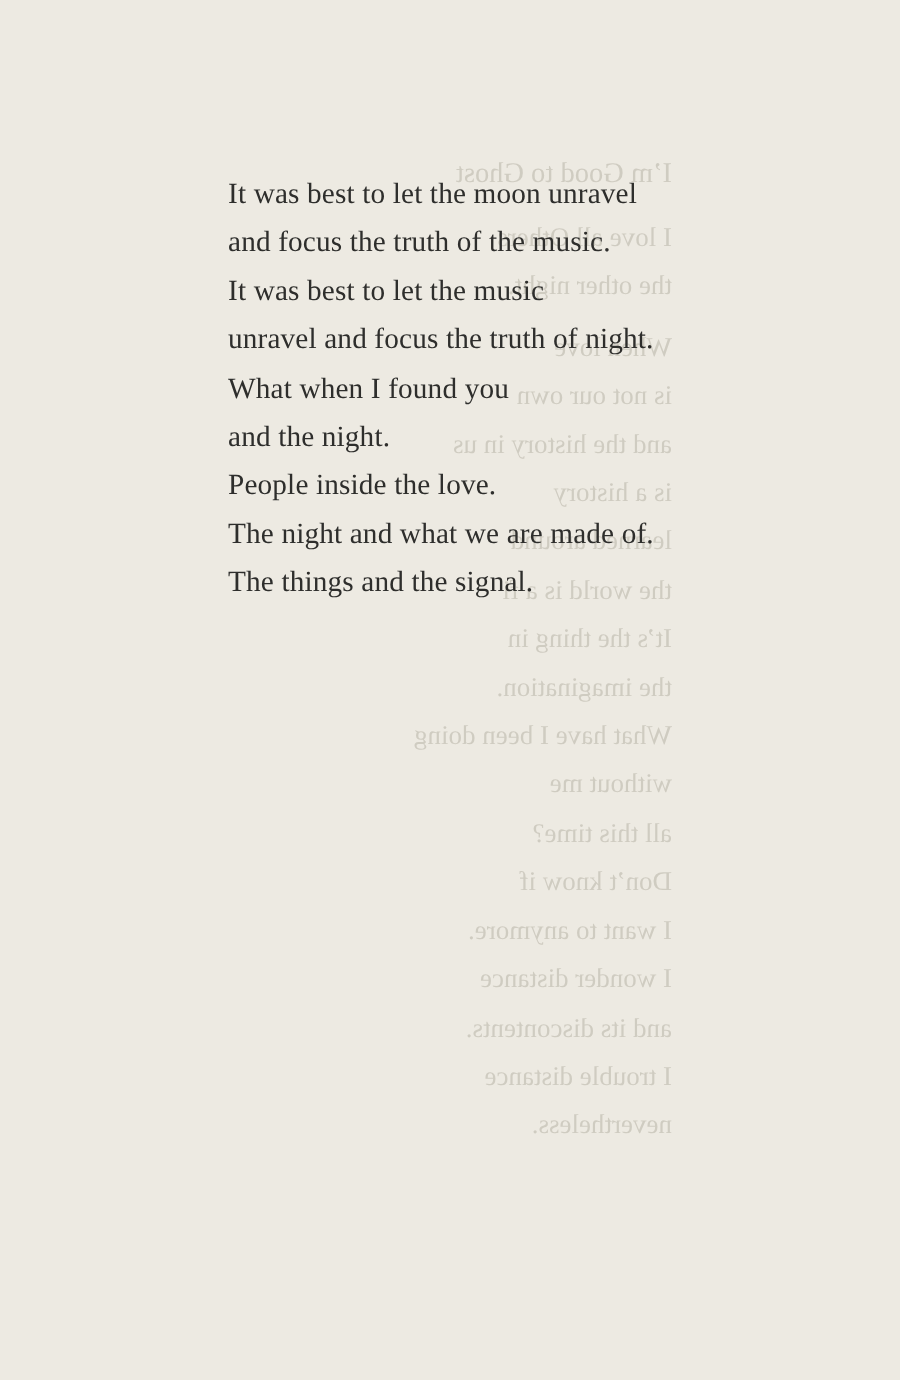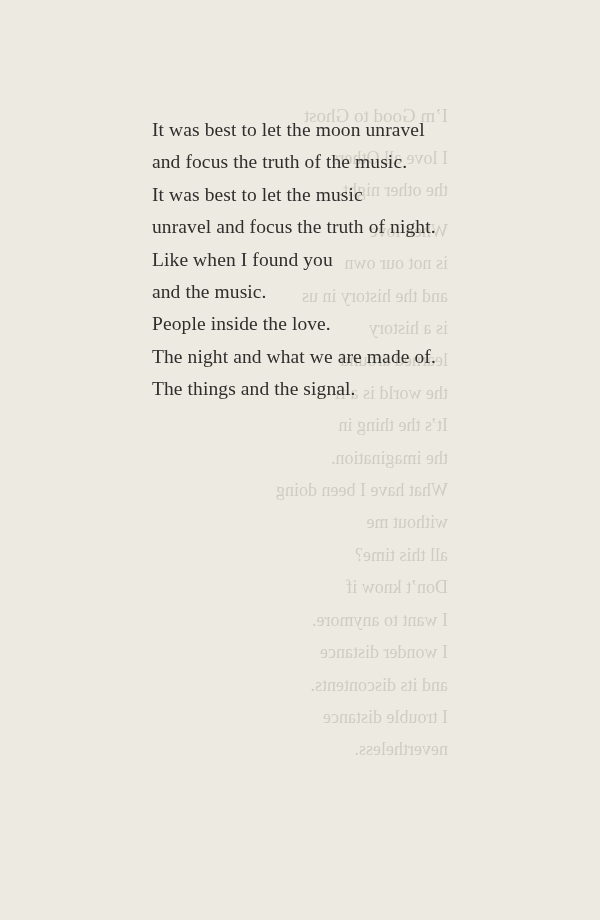--- a/index.html
+++ b/index.html
@@ -102,20 +102,20 @@
       <div class="bt-line">I trouble distance</div>
       <div class="bt-line">nevertheless.</div>
     </div>
   </div>
 
   <div id="poem">
     <div class="line">It was best to let the moon unravel</div>
     <div class="line">and focus the truth of the music.</div>
     <div class="line">It was best to let the music</div>
     <div class="line">unravel and focus the truth of night.</div>
-    <div class="line">Like when I found you</div>
-    <div class="line">and the music.</div>
+    <div class="line">What when I found you</div>
+    <div class="line">and the night.</div>
     <div class="line">People inside the love.</div>
     <div class="line">The night and what we are made of.</div>
     <div class="line">The things and the signal.</div>
   </div>
 
 </div>
 
 </body></html>

